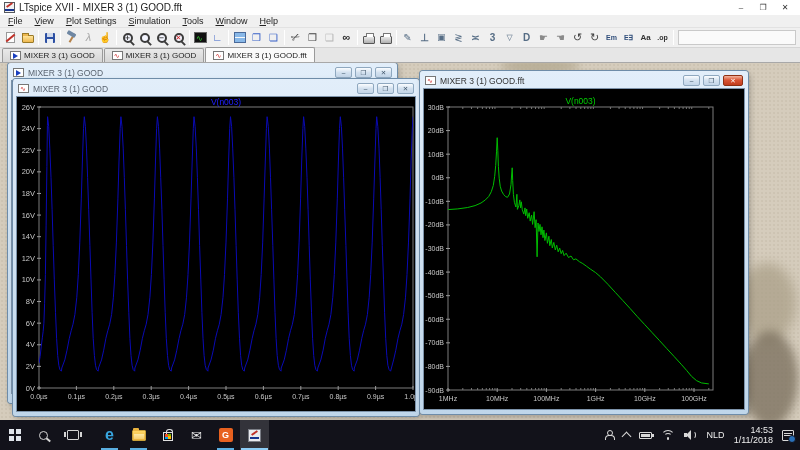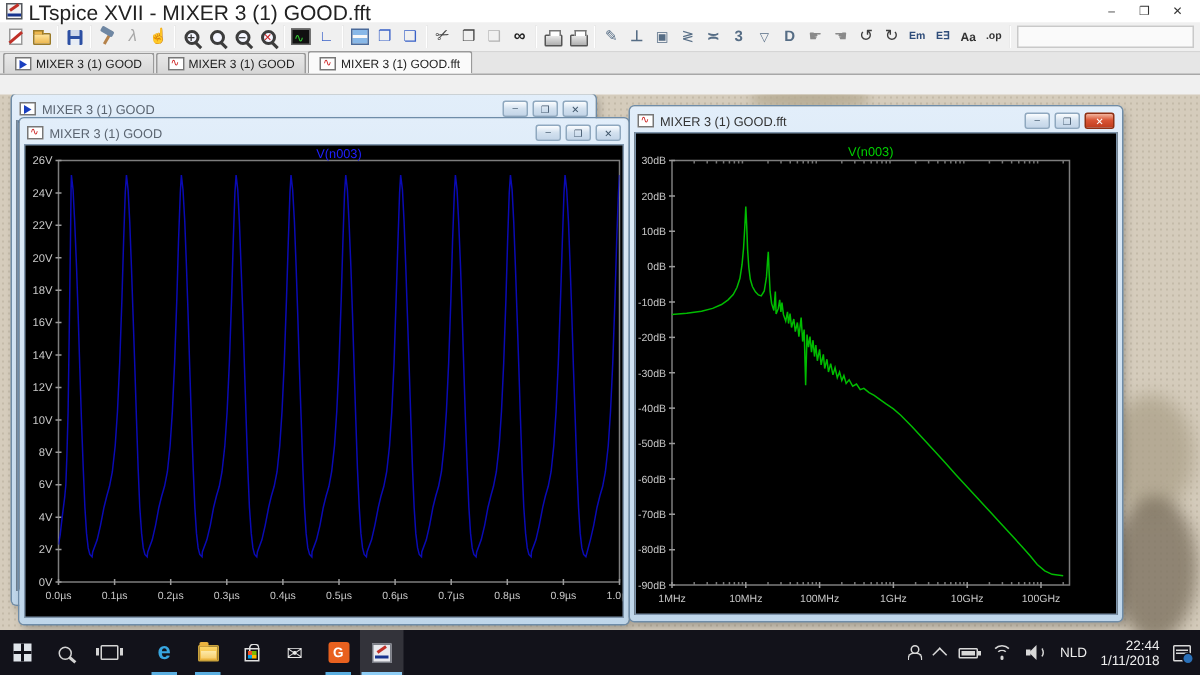--- a/index.html
+++ b/index.html
@@ -1,21 +1,21 @@
 <!DOCTYPE html>
 <html><head>
 <meta charset="utf-8">
 <style>
   * { margin:0; padding:0; box-sizing:border-box; }
   html,body { width:800px; height:450px; overflow:hidden; }
   body { font-family:"Liberation Sans", sans-serif; }
   #screen { position:relative; width:800px; height:450px; background:#f0f0f0; overflow:hidden; }
 
   
-  #titlebar { height:15px; background:#ffffff; display:flex; align-items:center; padding:0 4px; font-size:14px; color:#222; }
+  #titlebar { height:15px; background:#ffffff; display:flex; align-items:center; padding:0 4px; font-size:10px; color:#222; }
   .lt-ico { display:inline-block; width:11px; height:11px; background:#f2f2f2; border:1px solid #55585e; position:relative; margin-right:4px; flex:none; }
   .lt-ico::before { content:""; position:absolute; left:0; top:6px; width:9px; height:2px; background:#16338e; }
   .lt-ico::after  { content:""; position:absolute; left:1px; top:1px; width:7px; height:2px; background:#c03028; transform:rotate(-35deg); }
   #titlebar .spacer { flex:1; }
   .mwc { width:22px; text-align:center; font-size:8px; color:#333; cursor:default; }
   .mwc-min::before{content:"–";} .mwc-max::before{content:"❐";} .mwc-close::before{content:"✕";}
 
   #menubar { height:13px; background:#f0f0f0; display:flex; align-items:center; font-size:9px; color:#222; padding-left:2px; border-bottom:1px solid #e2e2e2; }
   .menu-item { padding:0 6px; }
   .menu-item u { text-decoration:underline; }
@@ -141,20 +141,29 @@
 
   <div id="titlebar">
     <span class="lt-ico"></span>
     <span>LTspice XVII - MIXER 3 (1) GOOD.fft</span>
     <span class="spacer"></span>
     <span class="mwc mwc-min"></span>
     <span class="mwc mwc-max"></span>
     <span class="mwc mwc-close"></span>
   </div>
 
+  <div id="menubar">
+      <span class="menu-item"><u>F</u>ile</span>
+      <span class="menu-item"><u>V</u>iew</span>
+      <span class="menu-item"><u>P</u>lot Settings</span>
+      <span class="menu-item"><u>S</u>imulation</span>
+      <span class="menu-item"><u>T</u>ools</span>
+      <span class="menu-item"><u>W</u>indow</span>
+      <span class="menu-item"><u>H</u>elp</span>
+    </div>
 
   <div id="toolbar">
       <span class="tbtn ic-new-schematic">
         <span class="g"></span>
       </span>
       <span class="tbtn ic-open">
         <span class="g"></span>
       </span>
       <span class="tb-sep"></span>
       <span class="tbtn ic-save">
@@ -563,21 +572,21 @@
           <i class="w2"></i>
           <i class="w3"></i>
         </span>
       <span class="tri spk">
           <i class="spk-box"></i>
           <i class="spk-cone"></i>
           <i class="spk-arc"></i>
         </span>
       <span class="lang">NLD</span>
       <span id="clock">
-        <span>22:44</span>
+        <span>14:53</span>
         <span>1/11/2018</span>
       </span>
       <span class="tri">
           <span class="tray-ico-notif"></span>
         </span>
     </div>
   </div>
 
 </div>
 

